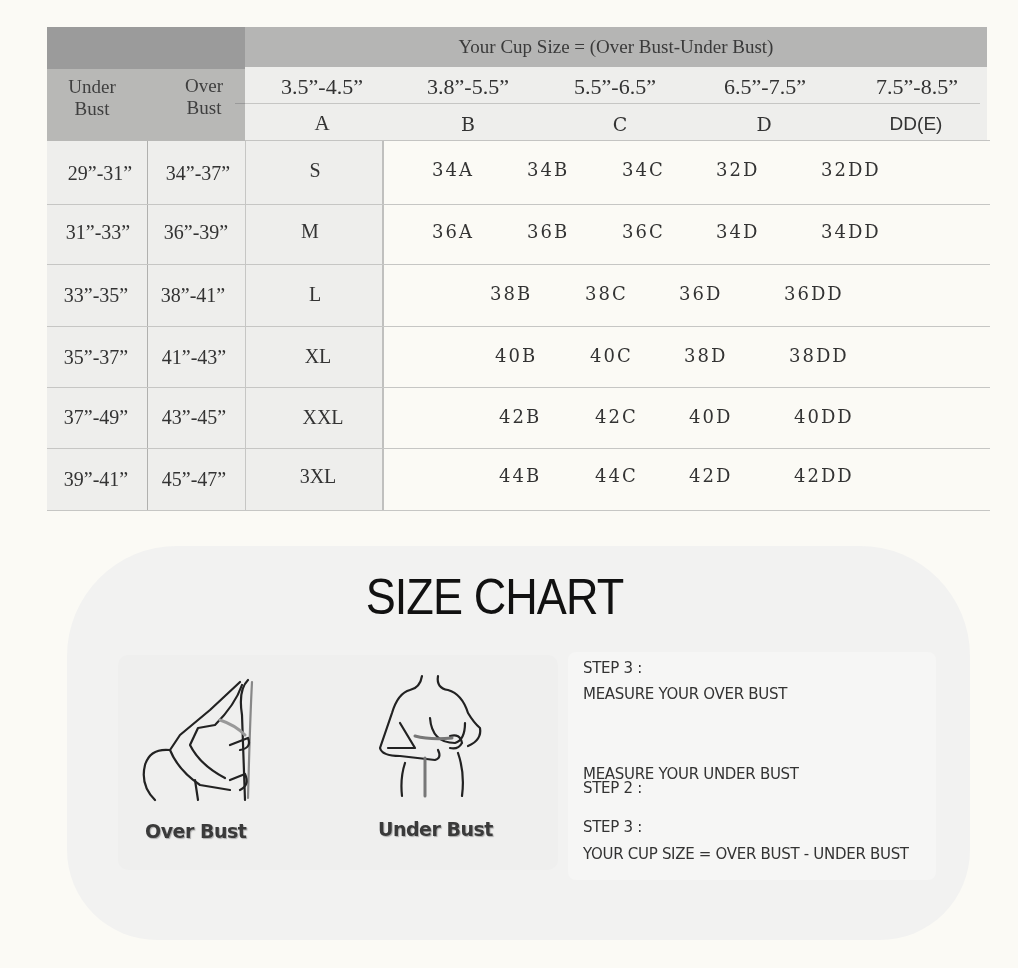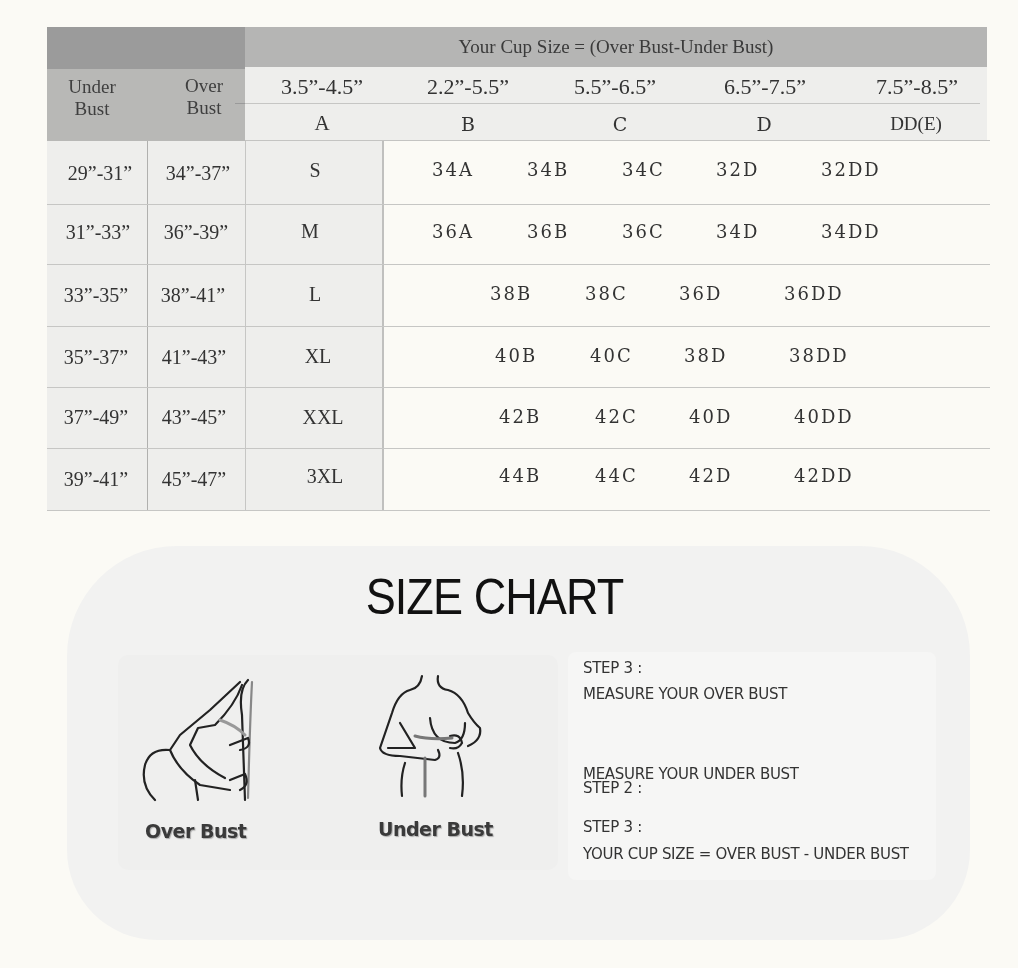--- a/index.html
+++ b/index.html
@@ -45,30 +45,30 @@
     <div>Over</div>
     <div>Bust</div>
   </div>
   <div class="abs hline" style="left:235px;top:103px;width:10px;background:#9a9a9a;"></div>
 
   <div class="abs hdr-sub-right"></div>
   <div class="abs hline" style="left:245px;top:103px;width:735px;"></div>
   <div class="abs hline" style="left:245px;top:140px;width:745px;height:2px;background:#c4c4c2;"></div>
 
   <div class="abs range-cell" style="left:262px;top:74px;width:120px;">3.5”-4.5”</div>
-  <div class="abs range-cell" style="left:408px;top:74px;width:120px;">2.2”-5.5”</div>
+  <div class="abs range-cell" style="left:408px;top:74px;width:120px;">3.8”-5.5”</div>
   <div class="abs range-cell" style="left:555px;top:74px;width:120px;">5.5”-6.5”</div>
   <div class="abs range-cell" style="left:705px;top:74px;width:120px;">6.5”-7.5”</div>
   <div class="abs range-cell" style="left:857px;top:74px;width:120px;">7.5”-8.5”</div>
 
   <div class="abs cup-cell" style="left:282px;top:111px;width:80px;">A</div>
   <div class="abs cup-cell" style="left:428px;top:113px;width:80px;font-family:'DejaVu Serif',serif;font-size:19px;">B</div>
   <div class="abs cup-cell" style="left:580px;top:113px;width:80px;font-family:'DejaVu Serif',serif;font-size:19px;">C</div>
   <div class="abs cup-cell" style="left:724px;top:113px;width:80px;font-family:'DejaVu Serif',serif;font-size:19px;">D</div>
-  <div class="abs cup-cell" style="left:866px;top:113px;width:100px;font-family:Liberation Serif, serif;font-size:19px;">DD(E)</div>
+  <div class="abs cup-cell" style="left:866px;top:113px;width:100px;font-family:Liberation Sans, sans-serif;font-size:19px;">DD(E)</div>
 
   <div class="abs left-body"></div>
   <div class="abs right-body"></div>
   <div class="abs vline" style="left:147px;top:141px;height:370px;background:#b0b0ae;"></div>
   <div class="abs vline" style="left:245px;top:141px;height:370px;"></div>
   <div class="abs vline" style="left:382px;top:141px;height:370px;width:2px;background:#c0c0be;"></div>
 
   <div class="abs hline" style="left:47px;top:204px;width:943px;"></div>
   <div class="abs hline" style="left:47px;top:264px;width:943px;"></div>
   <div class="abs hline" style="left:47px;top:326px;width:943px;"></div>
@@ -124,21 +124,21 @@
     <div class="abs cell" style="left:283px;top:406px;width:80px;">XXL</div>
     <div class="abs size-val" style="left:499px;top:406px;">42B</div>
     <div class="abs size-val" style="left:595px;top:406px;">42C</div>
     <div class="abs size-val" style="left:689px;top:406px;">40D</div>
     <div class="abs size-val" style="left:794px;top:406px;">40DD</div>
   </div>
 
   <div>
     <div class="abs cell" style="left:48px;top:468px;width:96px;">39”-41”</div>
     <div class="abs cell" style="left:146px;top:468px;width:96px;">45”-47”</div>
-    <div class="abs cell" style="left:285px;top:465px;width:80px;">3XL</div>
+    <div class="abs cell" style="left:278px;top:465px;width:80px;">3XL</div>
     <div class="abs size-val" style="left:499px;top:465px;">44B</div>
     <div class="abs size-val" style="left:595px;top:465px;">44C</div>
     <div class="abs size-val" style="left:689px;top:465px;">42D</div>
     <div class="abs size-val" style="left:794px;top:465px;">42DD</div>
   </div>
 </div>
 
 <div class="abs card"></div>
 <div class="abs card-title">SIZE CHART</div>
 

